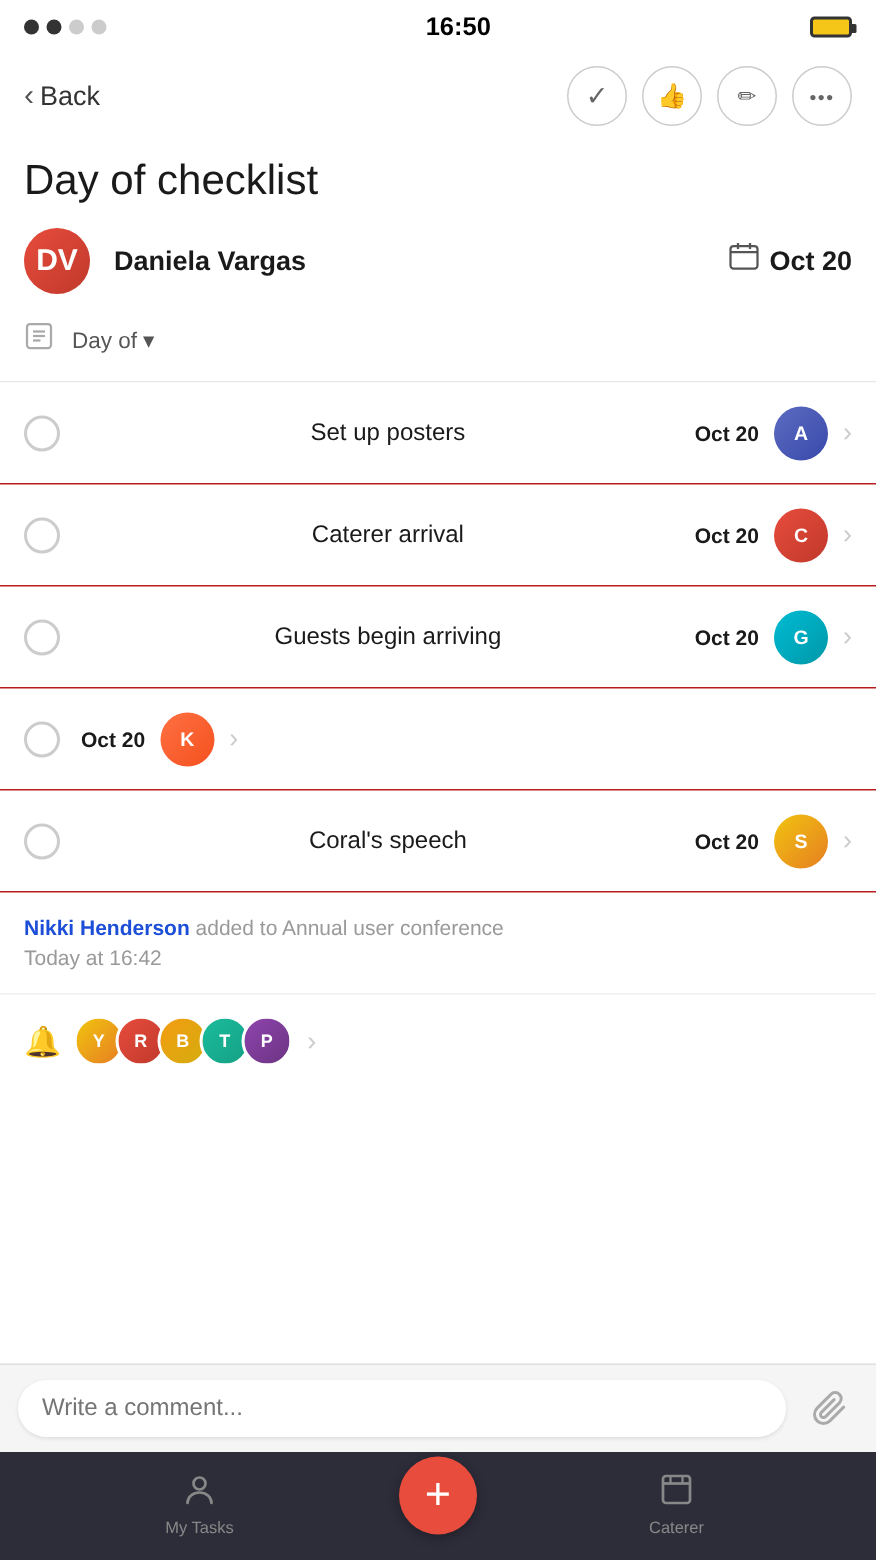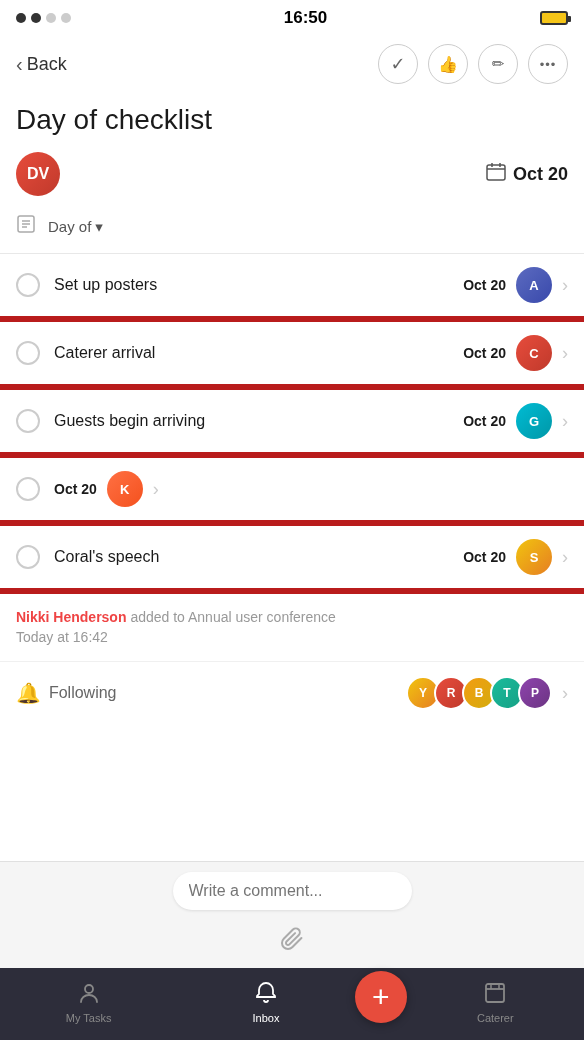--- a/index.html
+++ b/index.html
@@ -102,22 +102,23 @@
 
     
     .divider { height: 1px; background: #e8e8e8; margin: 0; }
 
     
     .task-list { background: #fff; }
     .task-item {
       display: flex; align-items: center;
       padding: 0 16px;
       height: 68px;
-      border-bottom: 6px solid #b91c1c;
+      border-bottom: 1px solid #b91c1c;
       cursor: pointer;
+      text-align: center;
     }
     .check-circle {
       width: 24px; height: 24px; border-radius: 50%;
       border: 2px solid #ccc;
       display: flex; align-items: center; justify-content: center;
       flex-shrink: 0; margin-right: 14px;
       color: transparent; font-size: 14px;
     }
     .task-name { font-size: 16px; color: #1a1a1a; flex: 1; }
     .task-date { font-size: 14px; font-weight: 600; color: #1a1a1a; margin-right: 10px; }
@@ -125,21 +126,21 @@
       width: 36px; height: 36px; border-radius: 50%;
       flex-shrink: 0; margin-right: 10px;
     }
     .chevron-right { color: #ccc; font-size: 18px; }
 
     
     .activity-note {
       padding: 14px 16px;
       color: #999; font-size: 14px; line-height: 1.4;
     }
-    .activity-note strong { color: #ef4444; font-weight: 600; }
+    .activity-note strong { color: #1d4ed8; font-weight: 600; }
 
     
     .following-row {
       display: flex; align-items: center;
       padding: 14px 16px;
       border-top: 1px solid #f0f0f0;
       cursor: pointer;
     }
     .bell-icon { font-size: 20px; color: #888; margin-right: 8px; }
     .following-label { font-size: 16px; color: #666; flex: 1; }
@@ -164,21 +165,20 @@
 
     
     .comment-section {
       position: absolute;
       bottom: 72px;
       left: 0; right: 0;
       background: #f5f5f5;
       padding: 10px 12px;
       display: flex; align-items: center; gap: 10px;
       border-top: 1px solid #e0e0e0;
-      flex-direction: column;
     }
     .comment-input {
       flex: 1; background: #fff; border: none; outline: none;
       border-radius: 20px; padding: 10px 16px;
       font-size: 16px; color: #999;
       box-shadow: 0 1px 3px rgba(0,0,0,0.1);
     }
     .attachment-btn {
       width: 38px; height: 38px;
       display: flex; align-items: center; justify-content: center;
@@ -209,21 +209,21 @@
       display: flex; align-items: center; justify-content: center;
       font-size: 28px; cursor: pointer;
       box-shadow: 0 2px 8px rgba(0,0,0,0.3);
       margin-bottom: 10px;
     }
 
     
     .face-svg {
       width: 100%; height: 100%; border-radius: 50%;
       display: flex; align-items: center; justify-content: center;
-      font-size: 16px; color: #fff; font-weight: 700;
+      font-size: 20px; color: #fff; font-weight: 700;
     }
   </style>
 </head>
 <body>
 
 <div class="status-bar">
   <div class="status-dots">
     <div class="dot filled"></div>
     <div class="dot filled"></div>
     <div class="dot empty"></div>
@@ -253,20 +253,21 @@
     </div>
   </div>
 </div>
 
 <div class="page-title">Day of checklist</div>
 
 <div class="project-info">
   <div class="avatar-placeholder av-main-red">
     <span class="face-svg">DV</span>
   </div>
+  <span class="user-name">Daniela Vargas</span>
   <div class="date-badge">
     <span class="calendar-icon">
       <svg width="22" height="22" viewBox="0 0 22 22" fill="none" xmlns="http://www.w3.org/2000/svg">
         <rect x="2" y="4" width="18" height="15" rx="2" stroke="#555" stroke-width="1.5" fill="none"></rect>
         <line x1="2" y1="8" x2="20" y2="8" stroke="#555" stroke-width="1.5"></line>
         <line x1="7" y1="2" x2="7" y2="6" stroke="#555" stroke-width="1.5"></line>
         <line x1="15" y1="2" x2="15" y2="6" stroke="#555" stroke-width="1.5"></line>
       </svg>
     </span>
     <span class="date-text">Oct 20</span>
@@ -344,21 +345,20 @@
 </div>
 
 <div class="activity-note">
   <strong>Nikki Henderson</strong>
   <span> added to Annual user conference</span><br>
   <span>Today at 16:42</span>
 </div>
 
 <div class="following-row">
   <span class="bell-icon">🔔</span>
-  <span class="following-label">Following</span>
   <div class="following-avatars">
     <div class="following-avatar av-yellow" style="display:flex;align-items:center;justify-content:center;">
         <span style="color:#fff;font-size:12px;font-weight:700;">Y</span>
       </div>
     <div class="following-avatar av-red" style="display:flex;align-items:center;justify-content:center;">
         <span style="color:#fff;font-size:12px;font-weight:700;">R</span>
       </div>
     <div class="following-avatar av-blonde" style="display:flex;align-items:center;justify-content:center;">
         <span style="color:#fff;font-size:12px;font-weight:700;">B</span>
       </div>
@@ -384,29 +384,20 @@
 <div class="bottom-nav">
   <div class="nav-item">
     <span class="nav-icon">
       <svg width="26" height="26" viewBox="0 0 26 26" fill="none">
         <circle cx="13" cy="9" r="4" stroke="#888" stroke-width="1.8" fill="none"></circle>
         <path d="M5 22c0-4 3.6-7 8-7s8 3 8 7" stroke="#888" stroke-width="1.8" stroke-linecap="round" fill="none"></path>
       </svg>
     </span>
     <span class="nav-label">My Tasks</span>
   </div>
-  <div class="nav-item active">
-    <span class="nav-icon">
-      <svg width="26" height="26" viewBox="0 0 26 26" fill="none">
-        <path d="M13 3a7 7 0 0 0-7 7v4l-2 2v1h18v-1l-2-2v-4a7 7 0 0 0-7-7z" stroke="#fff" stroke-width="1.8" fill="none"></path>
-        <path d="M11 20a2 2 0 0 0 4 0" stroke="#fff" stroke-width="1.8" fill="none"></path>
-      </svg>
-    </span>
-    <span class="nav-label">Inbox</span>
-  </div>
   <div class="nav-fab">
     <span style="font-size:30px;line-height:1;font-weight:300;">+</span>
   </div>
   <div class="nav-item">
     <span class="nav-icon">
       <svg width="26" height="26" viewBox="0 0 26 26" fill="none">
         <rect x="4" y="4" width="18" height="18" rx="2" stroke="#888" stroke-width="1.8" fill="none"></rect>
         <line x1="4" y1="9" x2="22" y2="9" stroke="#888" stroke-width="1.8"></line>
         <line x1="9" y1="4" x2="9" y2="9" stroke="#888" stroke-width="1.5"></line>
         <line x1="17" y1="4" x2="17" y2="9" stroke="#888" stroke-width="1.5"></line>

